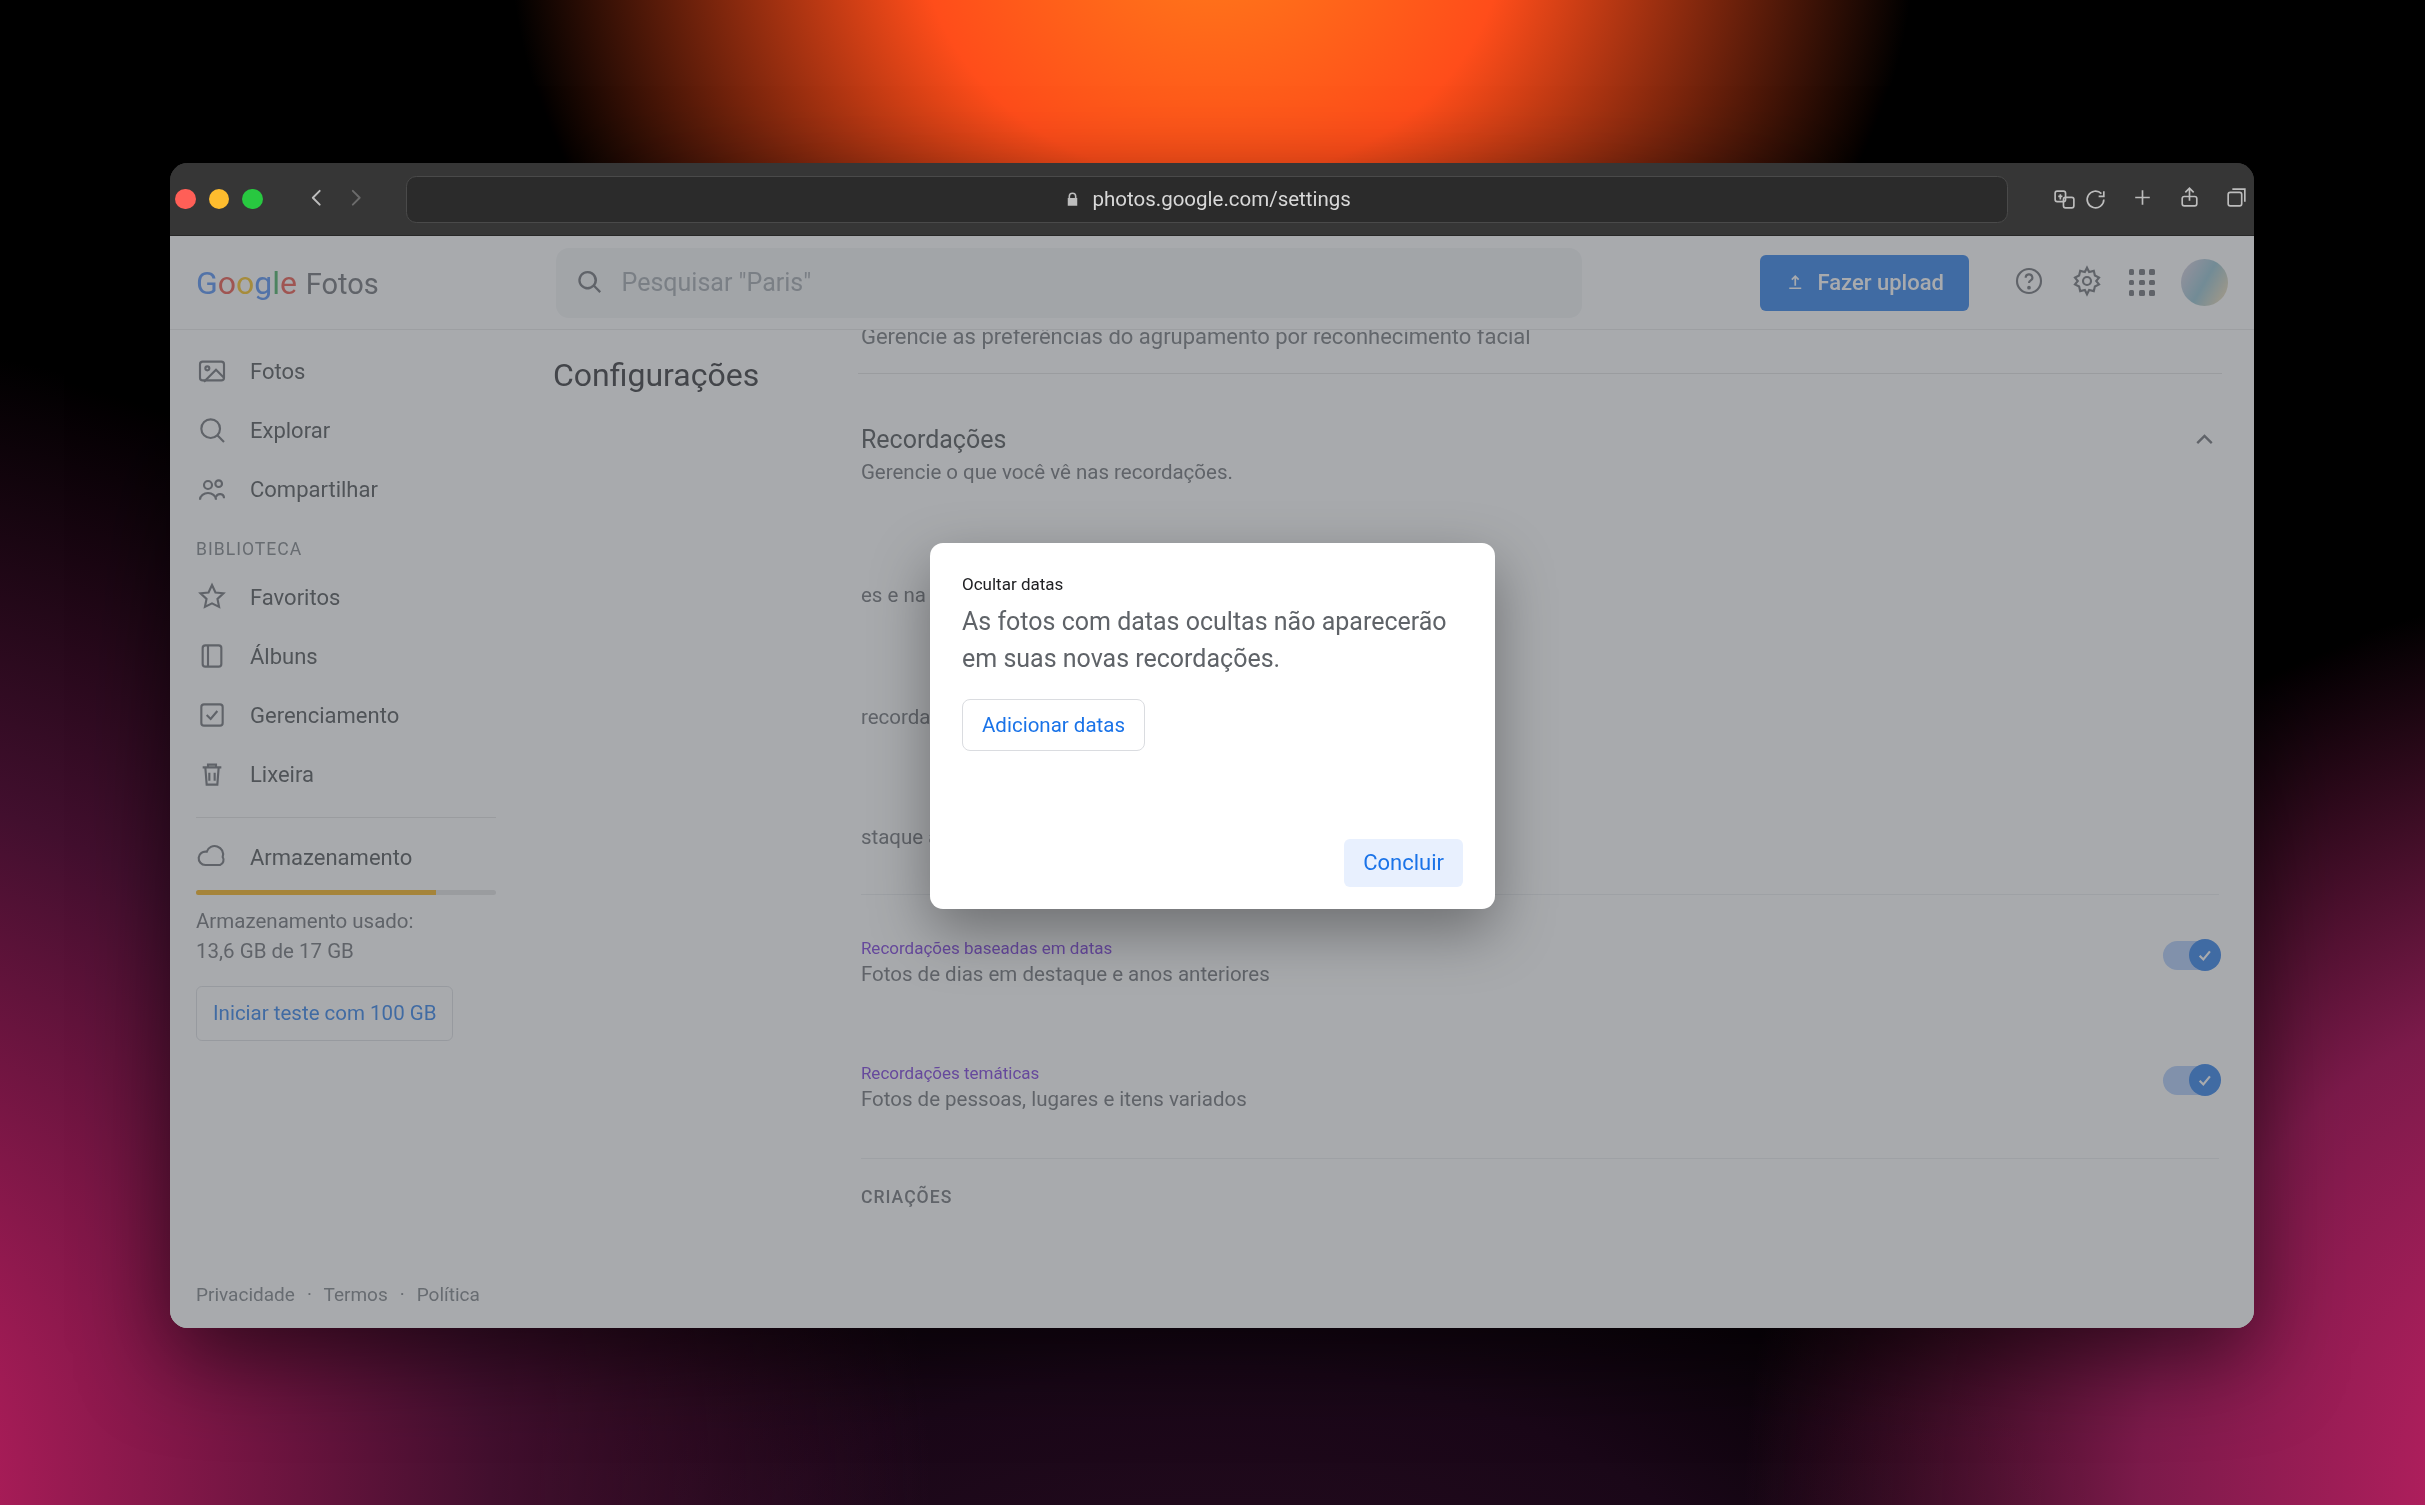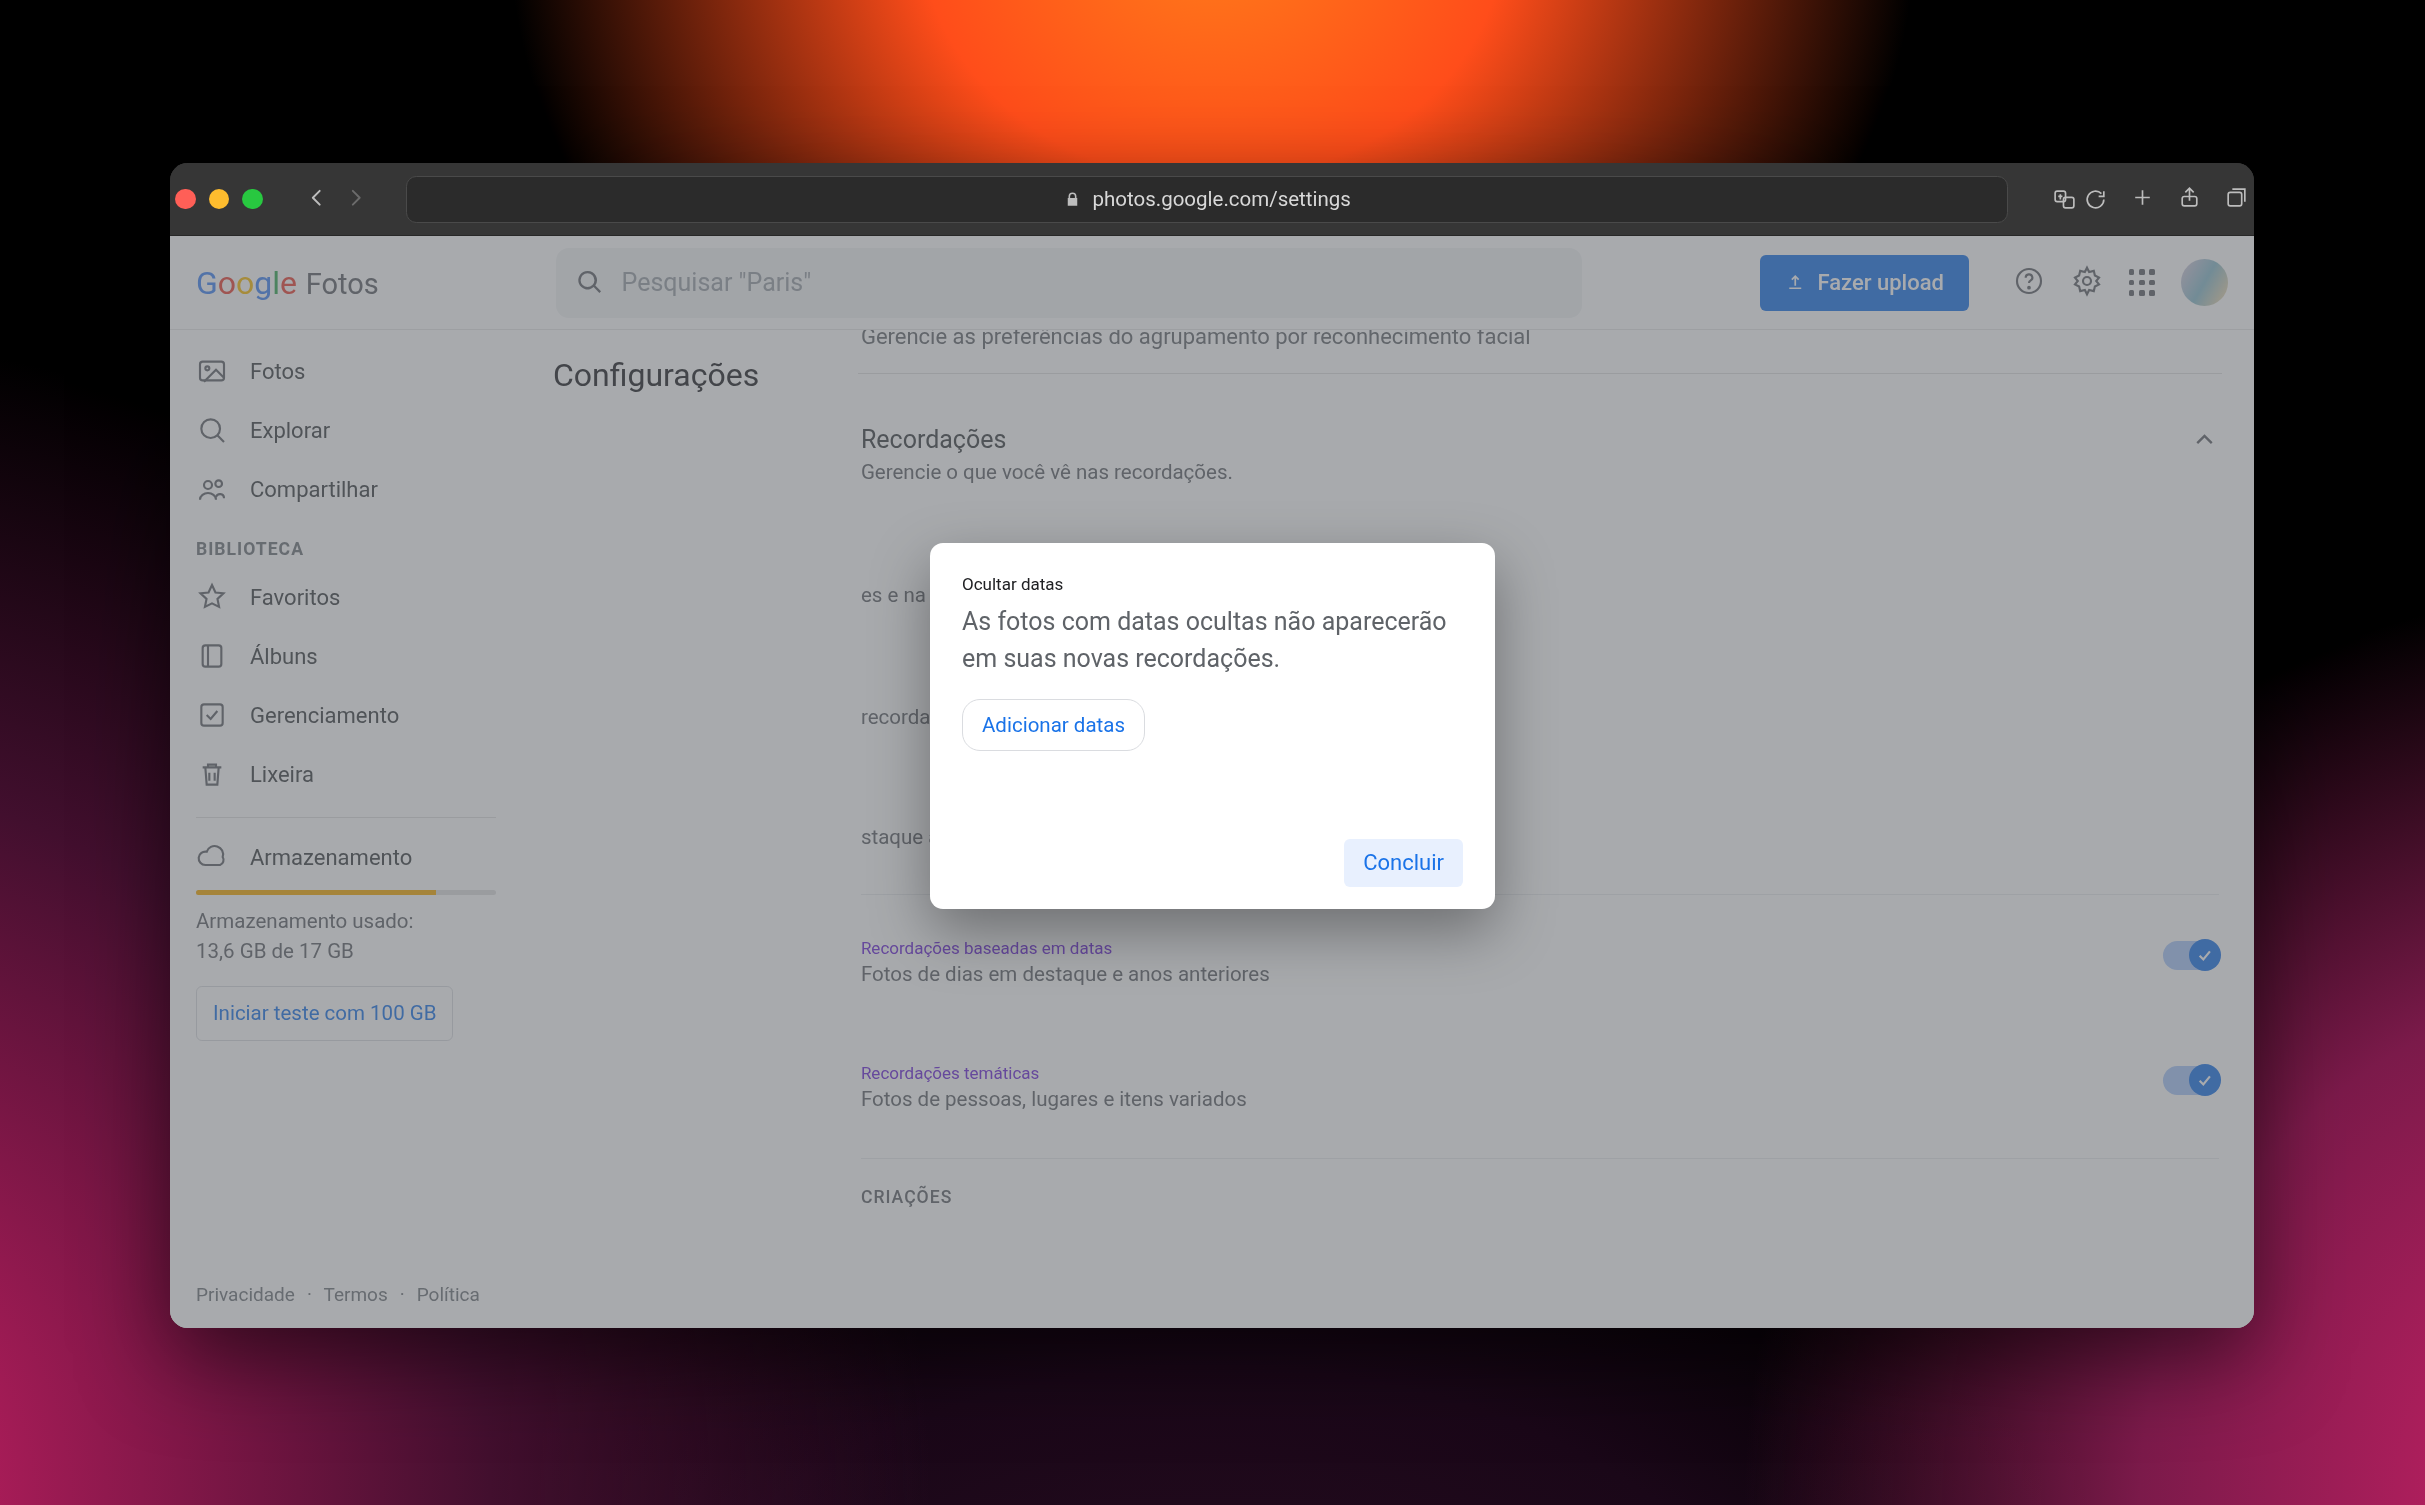--- a/index.html
+++ b/index.html
@@ -114,21 +114,21 @@
 
   .body-row { flex:1; display:flex; overflow:hidden; }
   .sidebar {
     width:352px;
     padding:11.7px 0 0 0;
     display:flex; flex-direction:column;
     font-size:22px; color:#3c4043;
   }
   .side-item { display:flex; align-items:center; gap:22px; height:59px; padding:0 26px; cursor:pointer; font-size:22px; color:#3c4043; }
   .side-item svg { width:32px; height:32px; stroke:#5f6368; fill:none; stroke-width:1.6; }
-  .side-section-label { padding:20.5px 26px 8.8px 26px; font-size:17.6px; letter-spacing:1px; color:#70757a; font-weight:700; }
+  .side-section-label { padding:20.5px 26px 8.8px 26px; font-size:17.6px; letter-spacing:1px; color:#70757a; font-weight:400; }
   .side-sep { height:0.7px; background:#e0e0e0; margin:13px 26px; }
   .storage-row { display:flex; align-items:center; gap:22px; padding:0 26px; height:53px; }
   .storage-row svg { width:32px; height:32px; stroke:#5f6368; fill:none; stroke-width:1.6; }
   .storage-bar { height:5.9px; background:#e0e0e0; border-radius:2.9px; margin:5.9px 26px; overflow:hidden; }
   .storage-bar .fill { height:100%; width:80%; background:#f9ab00; }
   .storage-text { padding:5.9px 26px; font-size:20.5px; color:#5f6368; line-height:1.45; }
   .trial-btn { margin:13px 26px; border:0.7px solid #dadce0; border-radius:5.9px; padding:14.7px 16px; color:#1a73e8; width:fit-content; font-size:20.5px; }
   .footer { margin-top:auto; padding:22px 0 22px 26px; font-size:19px; color:#70757a; }
   .footer span.sep { margin:0 7.3px; }
 
@@ -190,21 +190,21 @@
     top:380px;
     left:760px;
     width:565px;
     background:#fff;
     border-radius:13px;
     box-shadow:0 22px 59px rgba(0,0,0,.35);
     padding:31px 32px 22px 32px;
   }
   .dialog h2 { font-size:17px; font-weight:400; color:#202124; margin-bottom:10.3px; }
   .dialog p { font-size:25px; color:#5f6368; line-height:1.45; margin-bottom:22px; }
-  .add-btn { border:0.7px solid #dadce0; border-radius:18px; padding:13px 19px; color:#1a73e8; font-size:20.5px; display:inline-block; }
+  .add-btn { border:0.7px solid #dadce0; border-radius:8px; padding:13px 19px; color:#1a73e8; font-size:20.5px; display:inline-block; }
   .dialog .actions { display:flex; justify-content:flex-end; margin-top:88px; }
   .done-btn { background:#e8f0fe; color:#1a73e8; padding:11.7px 19px; border-radius:5.9px; font-size:22px; }
 
   
   .page.dimmed > .app-header, .page.dimmed > .body-row { filter:none; }
 </style>
 </head>
 <body>
 
 <div class="window">

